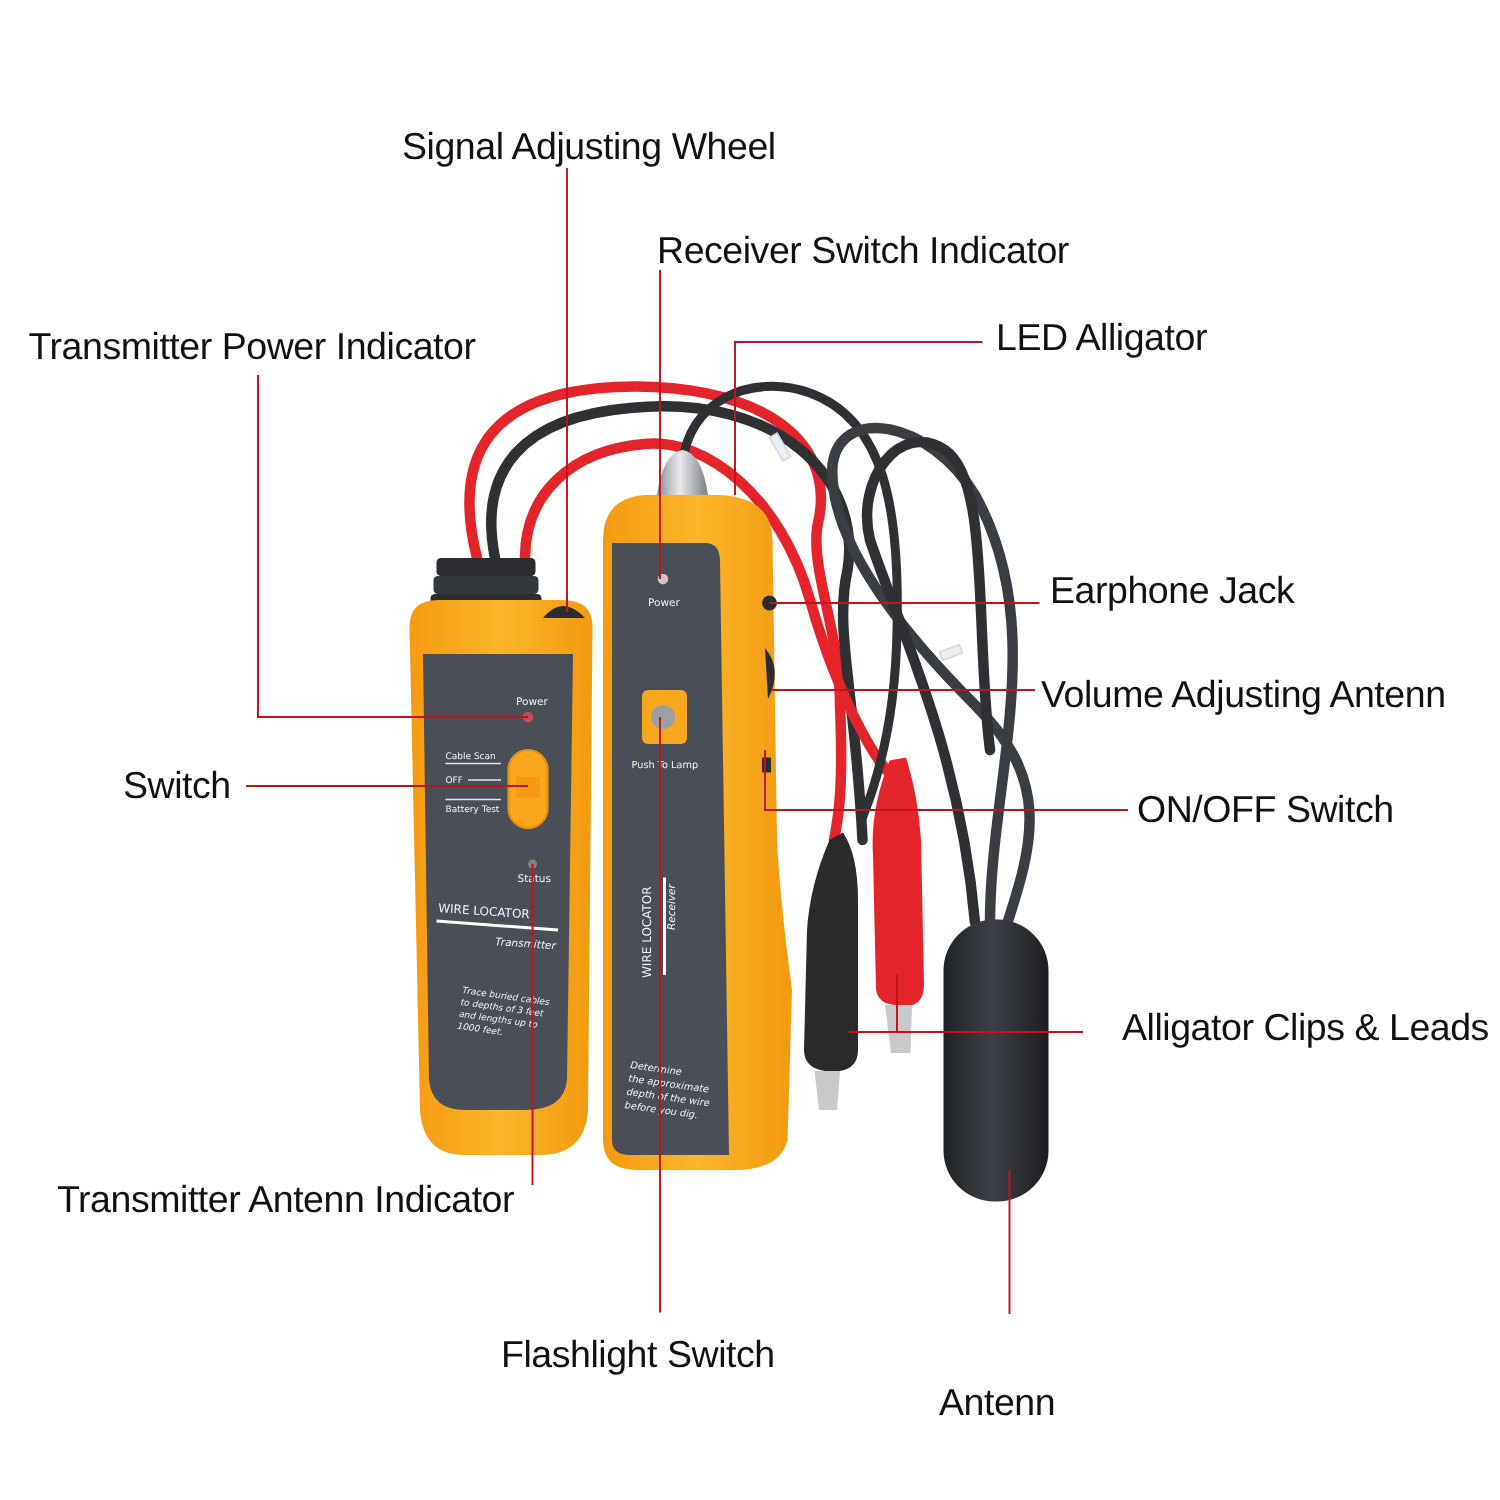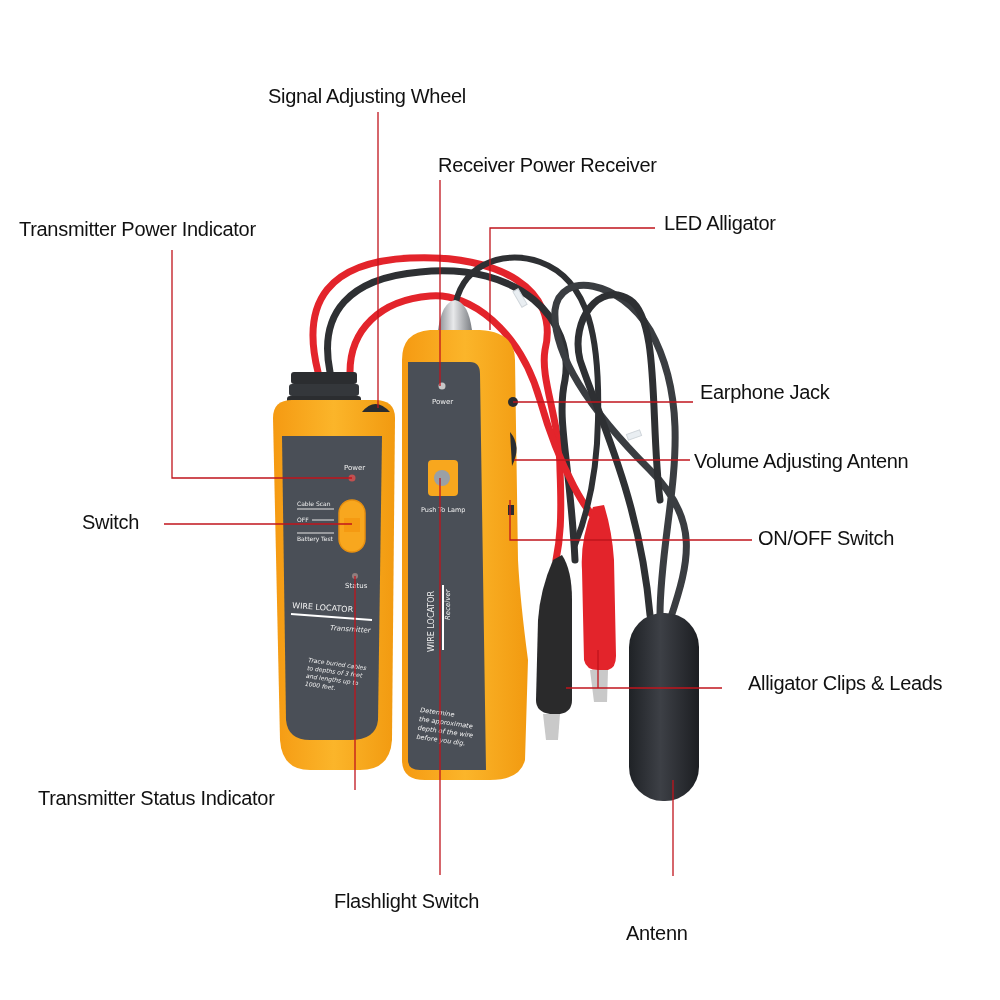--- a/index.html
+++ b/index.html
@@ -1,17 +1,17 @@
 <!DOCTYPE html>
 <html><head>
 <meta charset="utf-8">
 <style>
   html,body{margin:0;padding:0;background:#ffffff;}
   body{width:1000px;height:1000px;position:relative;overflow:hidden;font-family:"Liberation Sans",sans-serif;}
-  .callout{position:absolute;font-family:"Liberation Sans",sans-serif;font-size:20px;color:#111111;white-space:nowrap;line-height:1;letter-spacing:-0.3px;}
+  .callout{position:absolute;font-family:"Liberation Sans",sans-serif;font-size:25px;color:#111111;white-space:nowrap;line-height:1;letter-spacing:-0.3px;}
   .stage{position:absolute;left:0;top:0;width:1000px;height:1000px;}
   .tiny{font-family:"DejaVu Sans",sans-serif;fill:#f2f2f2;}
 </style>
 </head>
 <body>
 
 <svg class="stage" width="1000" height="1000" viewBox="0 0 1000 1000" xmlns="http://www.w3.org/2000/svg">
   <defs>
     <linearGradient id="orangeBody" x1="0" x2="1" y1="0" y2="0">
       <stop offset="0" stop-color="#f59a12"></stop>
@@ -116,23 +116,23 @@
     <polyline points="164,524 352,524"></polyline>
     <polyline points="355,576 355,790"></polyline>
     <polyline points="440,478 440,875"></polyline>
     <polyline points="566,688 722,688"></polyline>
     <polyline points="598,650 598,688"></polyline>
     <polyline points="673,780 673,876"></polyline>
   </g>
 </svg>
 
 <div class="callout" style="left:268px;top:86px;">Signal Adjusting Wheel</div>
-<div class="callout" style="left:438px;top:155px;">Receiver Power Receiver</div>
+<div class="callout" style="left:438px;top:155px;">Receiver Switch Indicator</div>
 <div class="callout" style="left:19px;top:219px;">Transmitter Power Indicator</div>
 <div class="callout" style="left:664px;top:213px;">LED Alligator</div>
 <div class="callout" style="left:700px;top:382px;">Earphone Jack</div>
 <div class="callout" style="left:694px;top:451px;">Volume Adjusting Antenn</div>
 <div class="callout" style="left:82px;top:512px;">Switch</div>
 <div class="callout" style="left:758px;top:528px;text-align:center;">ON/OFF Switch</div>
 <div class="callout" style="left:748px;top:673px;">Alligator Clips &amp; Leads</div>
-<div class="callout" style="left:38px;top:788px;">Transmitter Status Indicator</div>
+<div class="callout" style="left:38px;top:788px;">Transmitter Antenn Indicator</div>
 <div class="callout" style="left:334px;top:879px;margin-top:12px;">Flashlight Switch</div>
 <div class="callout" style="left:626px;top:923px;">Antenn</div>
 
 </body></html>

